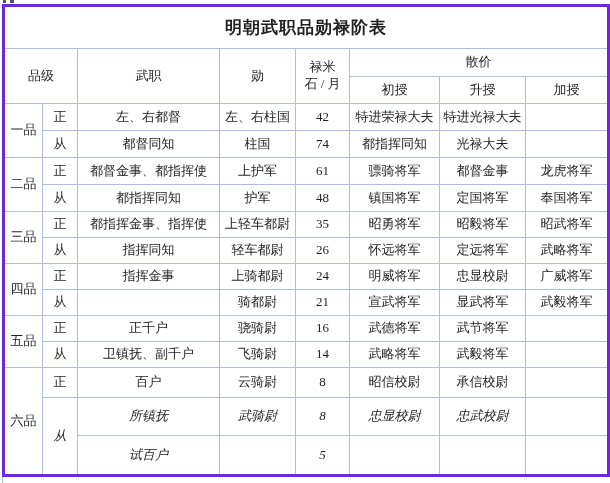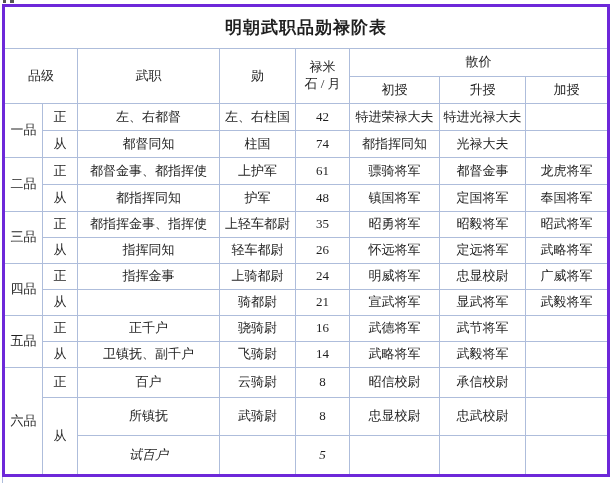--- a/index.html
+++ b/index.html
@@ -25,21 +25,21 @@
   }
   tr.title-row td{
     height:41px;font-size:17px;font-weight:bold;letter-spacing:1px;
   }
   tr.hdr1 td{height:27px;}
   tr.hdr2 td{height:26px;}
   td.lumi-hdr span{display:block;line-height:1.3;}
   tr.r27 td{height:26px;}
   tr.r26 td{height:25px;}
   tr.r30 td{height:29px;}
-  tr.r38 td{height:37px;}
+  tr.r38 td{height:37px;font-style:italic;}
   tr.r39 td{height:38px;font-style:italic;}
   .cutoff-row{
     margin-left:2px;height:8px;width:604px;
     border-left:1px solid #aebddb;
   }
 </style>
 </head>
 <body>
 
 <div class="artifact">

